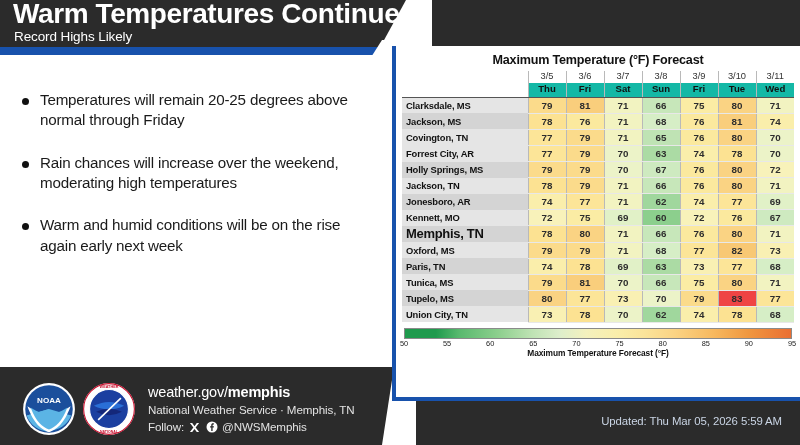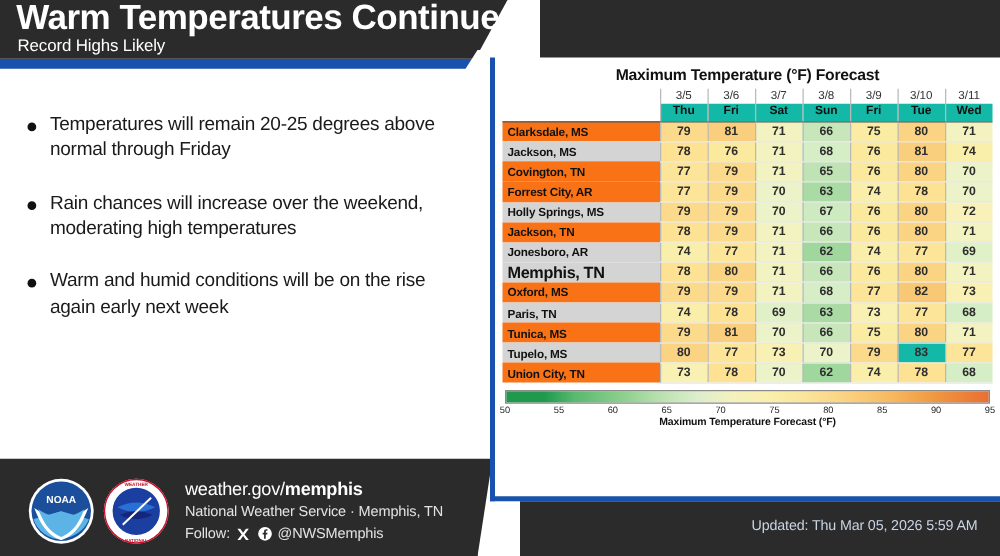--- a/index.html
+++ b/index.html
@@ -128,21 +128,21 @@
   }
   table.fc th.hcity-b { border-bottom: 1px solid #555555; background: #ffffff; }
 
   table.fc td.city {
     font-size: 9.4px; font-weight: bold; color: #111111;
     padding: 0 0 0 4px; height: 16.1px; white-space: nowrap;
     letter-spacing: -0.15px;
   }
   table.fc td.city.hl { font-size: 13px; font-weight: bold; letter-spacing: -0.3px; }
   table.fc tr.odd td.city { background: #d4d4d4; }
-  table.fc tr.even td.city { background: #f97316; }
+  table.fc tr.even td.city { background: #e5e5e5; }
 
   table.fc td.val {
     font-size: 9.8px; font-weight: bold; color: #2e2e2e;
     text-align: center; height: 16.1px;
     border-left: 1px solid #b9b9b9;
     border-bottom: 1px solid #e8e8e8;
   }
 
   
   .cbar-wrap { padding: 5px 2px 0 2px; }
@@ -334,20 +334,30 @@
             <tr class="odd">
               <td class="city">Jonesboro, AR</td>
               <td class="val" style="background: rgb(250, 238, 171);">74</td>
               <td class="val" style="background: rgb(252, 229, 152);">77</td>
               <td class="val" style="background: rgb(242, 243, 193);">71</td>
               <td class="val" style="background: rgb(160, 215, 157);">62</td>
               <td class="val" style="background: rgb(250, 238, 171);">74</td>
               <td class="val" style="background: rgb(252, 229, 152);">77</td>
               <td class="val" style="background: rgb(225, 241, 199);">69</td>
             </tr>
+            <tr class="even">
+              <td class="city">Kennett, MO</td>
+              <td class="val" style="background: rgb(248, 242, 186);">72</td>
+              <td class="val" style="background: rgb(251, 236, 164);">75</td>
+              <td class="val" style="background: rgb(225, 241, 199);">69</td>
+              <td class="val" style="background: rgb(140, 207, 141);">60</td>
+              <td class="val" style="background: rgb(248, 242, 186);">72</td>
+              <td class="val" style="background: rgb(251, 233, 158);">76</td>
+              <td class="val" style="background: rgb(206, 234, 192);">67</td>
+            </tr>
             <tr class="odd">
               <td class="city hl">Memphis, TN</td>
               <td class="val" style="background: rgb(252, 226, 146);">78</td>
               <td class="val" style="background: rgb(250, 211, 131);">80</td>
               <td class="val" style="background: rgb(242, 243, 193);">71</td>
               <td class="val" style="background: rgb(199, 231, 186);">66</td>
               <td class="val" style="background: rgb(251, 233, 158);">76</td>
               <td class="val" style="background: rgb(250, 211, 131);">80</td>
               <td class="val" style="background: rgb(242, 243, 193);">71</td>
             </tr>
@@ -381,21 +391,21 @@
               <td class="val" style="background: rgb(250, 211, 131);">80</td>
               <td class="val" style="background: rgb(242, 243, 193);">71</td>
             </tr>
             <tr class="odd">
               <td class="city">Tupelo, MS</td>
               <td class="val" style="background: rgb(250, 211, 131);">80</td>
               <td class="val" style="background: rgb(252, 229, 152);">77</td>
               <td class="val" style="background: rgb(249, 240, 179);">73</td>
               <td class="val" style="background: rgb(236, 243, 200);">70</td>
               <td class="val" style="background: rgb(251, 219, 139);">79</td>
-              <td class="val" style="background: #14b8a6;">83</td>
+              <td class="val" style="background: #ef4444;">83</td>
               <td class="val" style="background: rgb(252, 229, 152);">77</td>
             </tr>
             <tr class="even">
               <td class="city">Union City, TN</td>
               <td class="val" style="background: rgb(249, 240, 179);">73</td>
               <td class="val" style="background: rgb(252, 226, 146);">78</td>
               <td class="val" style="background: rgb(236, 243, 200);">70</td>
               <td class="val" style="background: rgb(160, 215, 157);">62</td>
               <td class="val" style="background: rgb(250, 238, 171);">74</td>
               <td class="val" style="background: rgb(252, 226, 146);">78</td>

